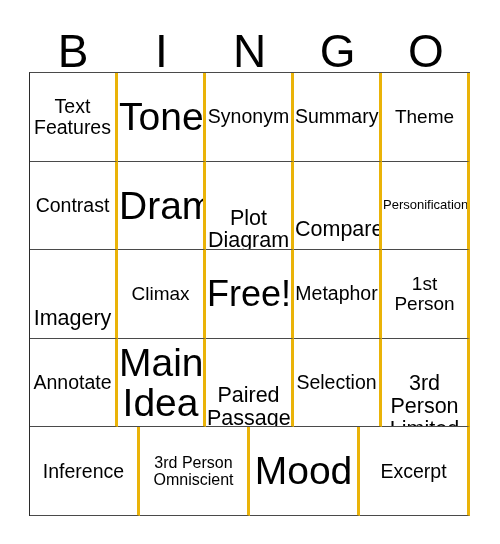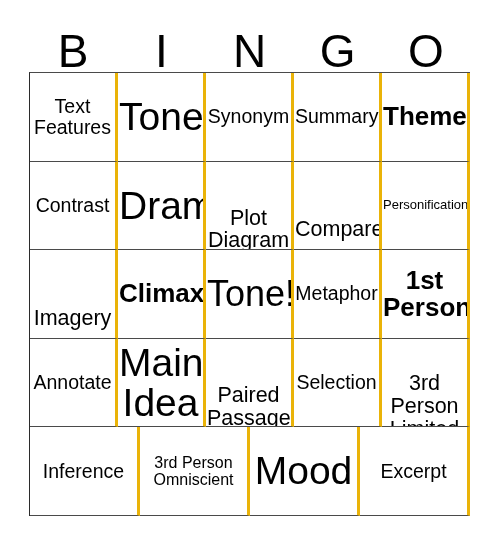--- a/index.html
+++ b/index.html
@@ -80,21 +80,21 @@
     font-weight: 400;
     color: #000;
     white-space: pre-line;
   }
 
   
   .sz-xs   { font-size: 13px;   line-height: 1.1; }
   .sz-sm   { font-size: 16px; line-height: 1.1; }
   .sz-md   { font-size: 19.5px; line-height: 1.08; }
   .sz-lg   { font-size: 21.5px; line-height: 1.06; margin-top: 48px; }
-  .sz-xl   { font-size: 26px;   line-height: 1.04; font-weight: bold; }
+  .sz-xl   { font-size: 19px;   line-height: 1.04; }
   .sz-xxl  { font-size: 39px;   line-height: 1.02; }
   .sz-free { font-size: 36px;   line-height: 1.0; }
 </style>
 </head>
 <body>
 
 <div id="card">
 
   <div id="header">
     <div class="header-cell">
@@ -155,21 +155,21 @@
     </div>
 
     <div class="grid-row">
       <div class="cell">
           <span class="cell-text sz-lg">Imagery</span>
         </div>
       <div class="cell">
           <span class="cell-text sz-xl">Climax</span>
         </div>
       <div class="cell">
-          <span class="cell-text sz-free">Tone!</span>
+          <span class="cell-text sz-free">Free!</span>
         </div>
       <div class="cell">
           <span class="cell-text sz-md">Metaphor</span>
         </div>
       <div class="cell">
           <span class="cell-text sz-xl">1st
 Person</span>
         </div>
     </div>
 

